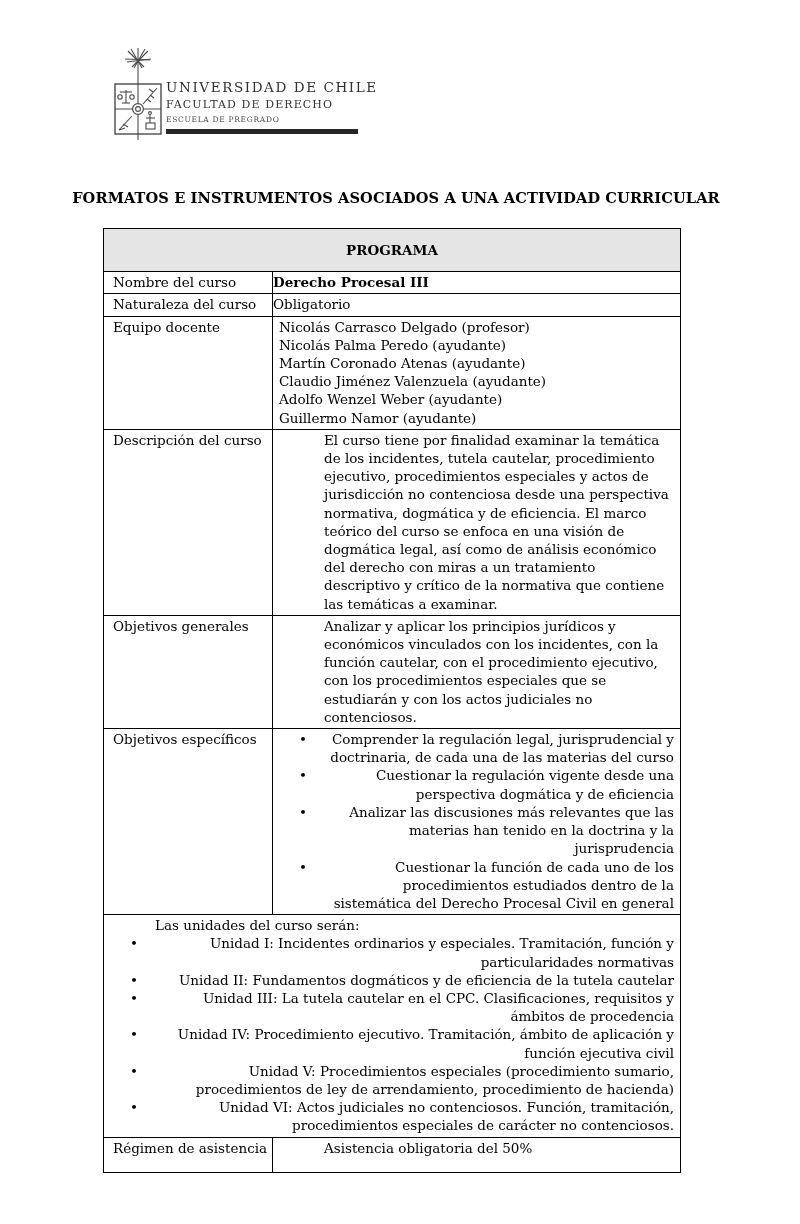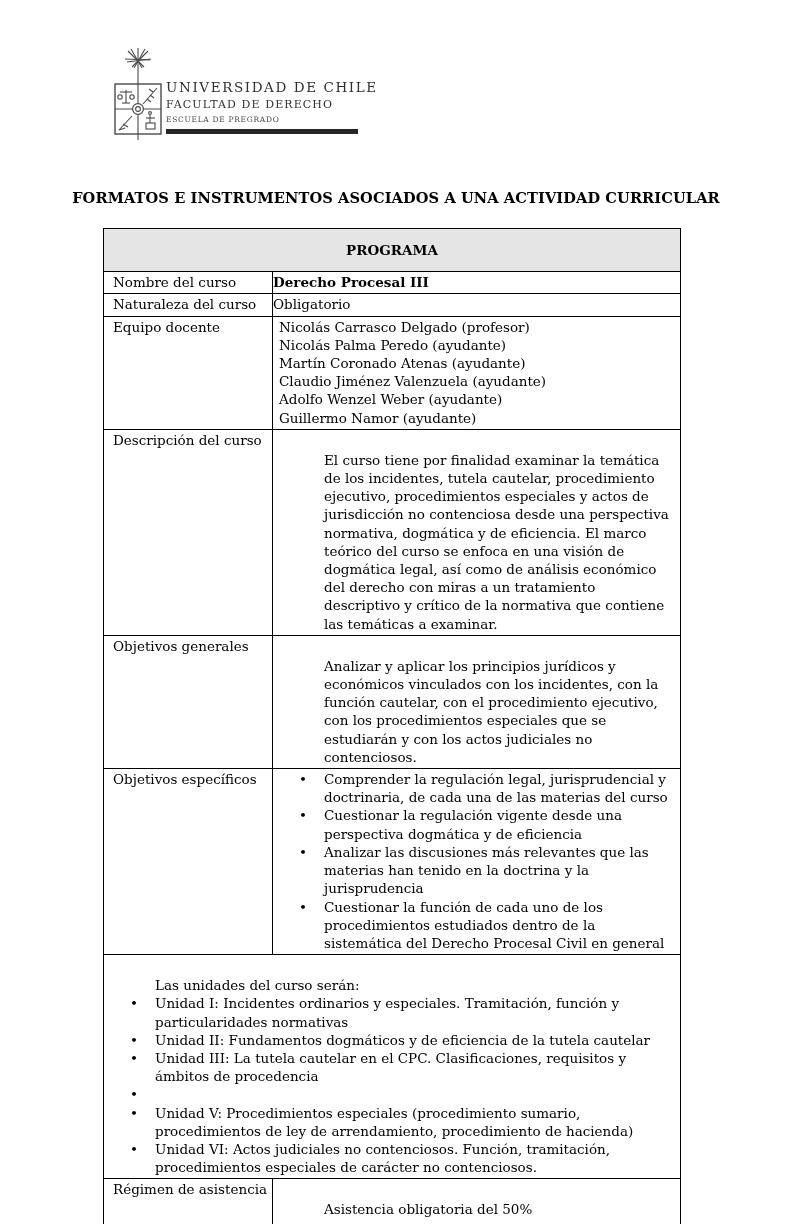--- a/index.html
+++ b/index.html
@@ -36,25 +36,25 @@
   .t-row{display:flex;border-bottom:1.8px solid #000;}
   .t-row:last-child{border-bottom:none;}
   .t-label{
     width:169px;flex:none;border-right:1.4px solid #000;
     padding:1px 4px 2px 9px;box-sizing:border-box;
   }
   .t-value{flex:1;box-sizing:border-box;padding:1px 6px 2px 0;min-width:0;}
   .center{}
   .bold{font-weight:bold;}
   .flush{padding-left:6px;}
-  .para{padding-left:51px;margin-top:20px;}
+  .para{padding-left:51px;}
   .tall{min-height:34px;}
   .bullet-line{display:flex;padding-left:26px;}
   .bullet{width:25px;flex:none;}
-  .bullet-text{flex:1;min-width:0;}
+  .bullet-text{flex:1;min-width:0;text-align:right;}
 </style>
 </head>
 <body>
 
 <div class="page">
 
   <div class="logo">
     <svg class="shield" viewBox="0 0 56 96" fill="none" stroke="#4a4a4a" stroke-width="1.1">
 
       <g>
@@ -183,20 +183,21 @@
         <div class="bullet-line">
           <span class="bullet">•</span>
           <span class="bullet-text">Unidad II: Fundamentos dogmáticos y de eficiencia de la tutela cautelar</span>
         </div>
         <div class="bullet-line">
           <span class="bullet">•</span>
           <span class="bullet-text">Unidad III: La tutela cautelar en el CPC. Clasificaciones, requisitos y ámbitos de procedencia</span>
         </div>
         <div class="bullet-line">
           <span class="bullet">•</span>
+          <span class="bullet-text">Unidad IV: Procedimiento ejecutivo. Tramitación, ámbito de aplicación y función ejecutiva civil</span>
         </div>
         <div class="bullet-line">
           <span class="bullet">•</span>
           <span class="bullet-text">Unidad V: Procedimientos especiales (procedimiento sumario, procedimientos de ley de arrendamiento, procedimiento de hacienda)</span>
         </div>
         <div class="bullet-line">
           <span class="bullet">•</span>
           <span class="bullet-text">Unidad VI: Actos judiciales no contenciosos. Función, tramitación, procedimientos especiales de carácter no contenciosos.</span>
         </div>
       </div>

